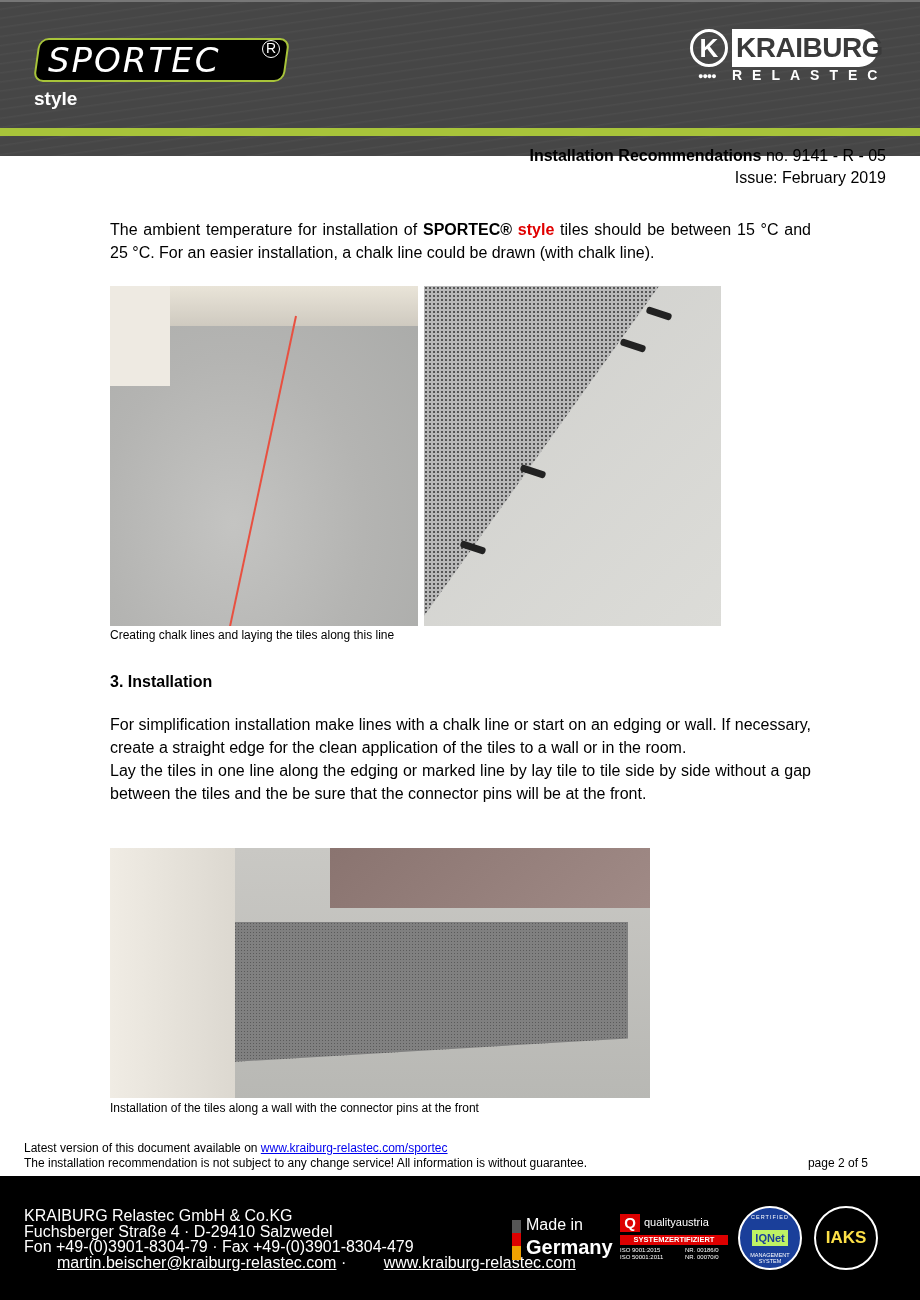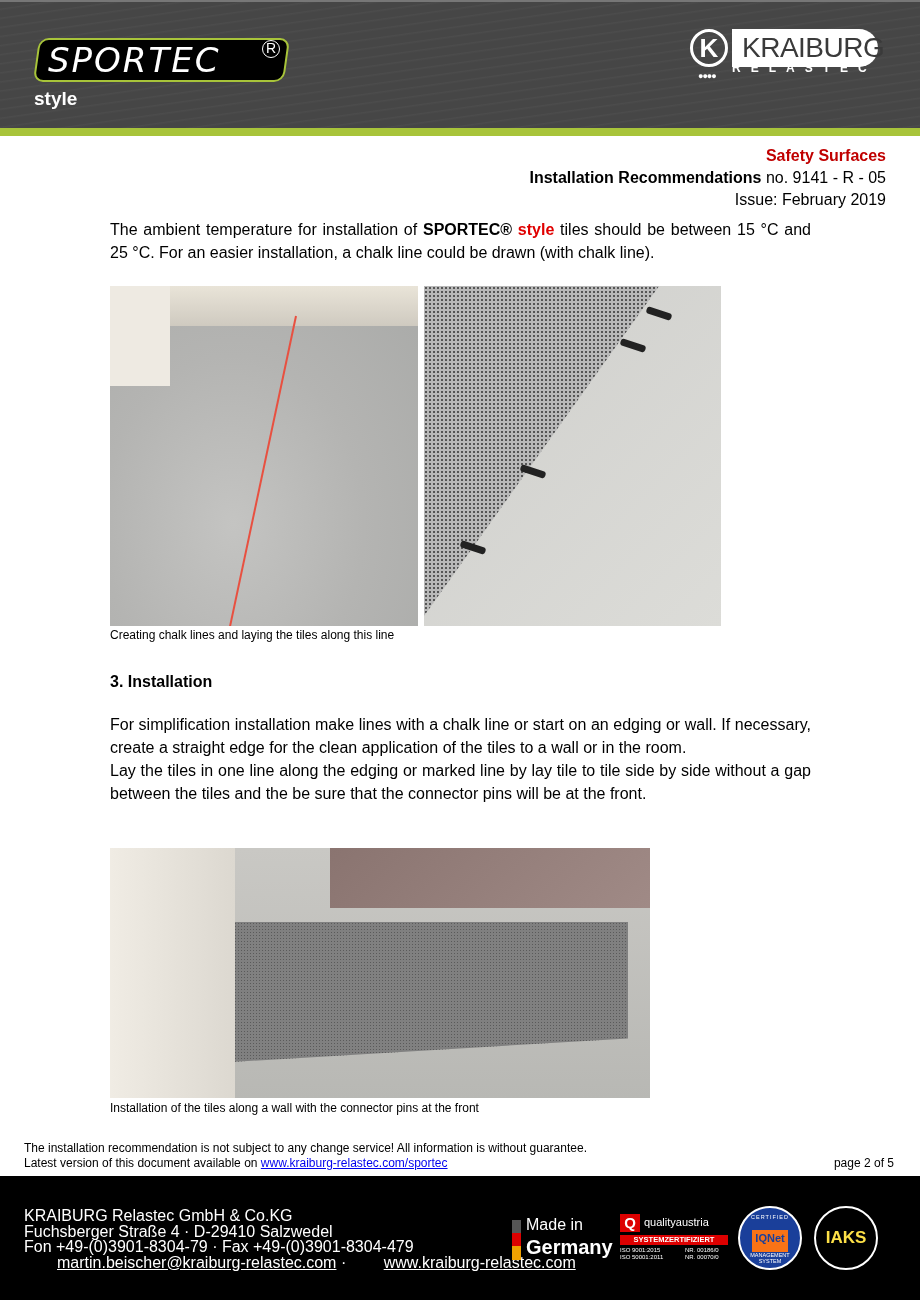--- a/index.html
+++ b/index.html
@@ -1,29 +1,29 @@
 <!DOCTYPE html>
 <html><head>
 <meta charset="utf-8">
 <style>
   * { margin:0; padding:0; box-sizing:border-box; }
   body { width:920px; height:1300px; background:#fff; font-family:"Liberation Sans", sans-serif; color:#000; position:relative; overflow:hidden; }
-  .header { position:absolute; left:0; top:0; width:920px; height:128px;
+  .header { position:absolute; left:0; top:0; width:920px; height:156px;
     background: repeating-linear-gradient(172deg, #464646 0px, #464646 6px, #4c4c4c 7px, #464646 9px);
     border-top:2px solid #777; }
   .header-bar { position:absolute; left:0; top:128px; width:920px; height:8px; background:#a8c43a; }
   .sportec-logo { position:absolute; left:36px; top:36px; width:251px; height:44px; background:#000; border:2px solid #a8c43a; border-radius:10px; transform:skewX(-8deg); }
   .sportec-text { position:absolute; left:48px; top:38px; font-family:"DejaVu Sans", sans-serif; font-style:italic; font-size:34px; color:#fff; letter-spacing:2px; font-weight:normal; }
   .sportec-reg { position:absolute; left:262px; top:38px; font-size:14px; color:#fff; border:1.5px solid #fff; border-radius:50%; width:18px; height:18px; text-align:center; line-height:15px; }
   .style-label { position:absolute; left:34px; top:86px; font-size:19px; font-weight:bold; color:#fff; }
   .kr-logo { position:absolute; left:690px; top:27px; }
   .kr-k { position:absolute; left:0; top:0; width:38px; height:38px; border:3px solid #fff; border-radius:50%; color:#fff; font-weight:bold; font-size:26px; text-align:center; line-height:32px; }
-  .kr-pill { position:absolute; left:42px; top:0; width:146px; height:38px; background:#fff; border-radius:0 19px 19px 0; color:#3a3a3a; font-weight:normal; font-size:28px; line-height:38px; padding-left:10px; letter-spacing:-0.5px; }
+  .kr-pill { position:absolute; left:42px; top:0; width:146px; height:38px; background:#fff; border-radius:0 19px 19px 0; color:#3a3a3a; font-weight:bold; font-size:28px; line-height:38px; padding-left:4px; letter-spacing:-0.5px; }
   .kr-dots { position:absolute; left:8px; top:42px; color:#fff; font-size:9px; letter-spacing:-1px; }
-  .kr-sub { position:absolute; left:42px; top:32px; color:#fff; font-size:12px; letter-spacing:10px; font-weight:bold; }
+  .kr-sub { position:absolute; left:42px; top:38px; color:#fff; font-size:14px; letter-spacing:10px; font-weight:bold; }
   .doc-meta { position:absolute; right:34px; top:145px; text-align:right; font-size:16px; line-height:22px; }
   .meta-category { color:#c00000; font-weight:bold; }
   .bold { font-weight:bold; }
   .content { position:absolute; left:110px; width:701px; font-size:16px; line-height:23px; }
   .p1 { top:218px; text-align:justify; }
   .red { color:#e00000; font-weight:bold; }
   .photo { position:absolute; overflow:hidden; }
   .photo1 { left:110px; top:286px; width:308px; height:340px; background: radial-gradient(ellipse at 40% 70%, #c4c4c2 0%, #b4b4b2 50%, #a9aaa8 100%); }
   .photo1 .wall { position:absolute; left:0; top:0; width:308px; height:40px; background:linear-gradient(#e9e4d8,#cfcac0); }
   .photo1 .sheet { position:absolute; left:0; top:0; width:60px; height:100px; background:#eeeae2; }
@@ -35,57 +35,56 @@
   .photo3 .wall { position:absolute; left:220px; top:0; width:320px; height:60px; background:linear-gradient(135deg,#8a7470,#a08a86); }
   .photo3 .plastic { position:absolute; left:0; top:0; width:125px; height:250px; background:linear-gradient(90deg,#f0ece4,#dcd8d0); }
   .photo3 .tiles { position:absolute; left:88px; top:74px; width:430px; height:142px; background:radial-gradient(circle,#5a5a5a 0.6px,transparent 0.8px) 0 0/3px 3px, #808080; clip-path:polygon(8% 0,100% 0,100% 82%,0 100%); }
   .caption { position:absolute; left:110px; font-size:12px; }
   .cap1 { top:628px; }
   .h3 { position:absolute; left:110px; top:673px; font-size:16px; font-weight:bold; }
   .p2 { top:713px; text-align:justify; }
   .cap2 { top:1101px; }
   .footnote { position:absolute; left:24px; top:1141px; font-size:12px; line-height:15px; font-family:"Liberation Sans", sans-serif; }
   .footnote a { color:#0000ee; text-decoration:underline; }
-  .page-no { position:absolute; right:26px; top:1156px; font-size:12px; }
+  .page-no { position:absolute; right:52px; top:1156px; font-size:12px; }
   .footer { position:absolute; left:0; top:1176px; width:920px; height:124px; background:#000; color:#fff; }
   .addr { position:absolute; left:24px; top:32px; font-size:16px; line-height:15.5px; }
   .addr u { text-decoration:underline;padding-left:33px; }
   .madein { position:absolute; left:512px; top:44px; }
   .flag { position:absolute; left:0; top:0; width:9px; height:40px; background:linear-gradient(#555 0 33%, #d00 33% 66%, #f0a000 66%); }
   .madein-t1 { position:absolute; left:14px; top:-4px; font-size:16px; white-space:nowrap; }
   .madein-t2 { position:absolute; left:14px; top:16px; font-size:20px; font-weight:bold; white-space:nowrap; }
   .qa { position:absolute; left:620px; top:38px; width:108px; }
   .qa-q { position:absolute; left:0; top:0; width:20px; height:18px; background:#d00; color:#fff; font-weight:bold; font-size:15px; text-align:center; line-height:18px; }
   .qa-name { position:absolute; left:24px; top:2px; font-size:11px; white-space:nowrap; }
   .qa-sys { position:absolute; left:0; top:21px; width:108px; height:10px; background:#d00; color:#fff; font-size:7.5px; font-weight:bold; text-align:center; line-height:10px; }
   .qa-iso { position:absolute; left:0; top:33px; font-size:6px; line-height:7px; width:108px; }
   .qa-iso span { display:inline-block; width:65px; }
   .iqnet { position:absolute; left:738px; top:30px; width:64px; height:64px; border-radius:50%; background:#1a3f9a; border:2px solid #fff; color:#fff; font-size:5.5px; text-align:center; }
-  .iqnet-inner { position:absolute; left:12px; top:22px; width:36px; height:22px; background:#f97316; color:#1a3f9a; font-weight:bold; font-size:11px; line-height:16px; }
+  .iqnet-inner { position:absolute; left:12px; top:22px; width:36px; height:16px; background:#bef264; color:#1a3f9a; font-weight:bold; font-size:11px; line-height:16px; }
   .iaks { position:absolute; left:814px; top:30px; width:64px; height:64px; border-radius:50%; border:2px solid #fff; color:#fde047; font-weight:bold; font-size:17px; text-align:center; line-height:60px; }
 </style>
 </head>
 <body>
 
 <div class="header">
   <div class="sportec-logo"></div>
   <div class="sportec-text">SPORTEC</div>
   <div class="sportec-reg">R</div>
   <div class="style-label">style</div>
   <div class="kr-logo">
     <div class="kr-k">K</div>
     <div class="kr-pill">KRAIBURG</div>
     <div class="kr-dots">●●●●</div>
     <div class="kr-sub">RELASTEC</div>
   </div>
 </div>
 <div class="header-bar"></div>
 
 <div class="doc-meta">
-  <div class="meta-category">Safety Surfaces</div>
   <div><span class="bold">Installation Recommendations</span><span> no. 9141 - R - 05</span></div>
   <div>Issue: February 2019</div>
 </div>
 
 <div class="content p1"><span>The ambient temperature for installation of </span><span class="bold">SPORTEC®</span><span class="red"> style</span><span> tiles should be between 15 °C and 25 °C. For an easier installation, a chalk line could be drawn (with chalk line).</span></div>
 
 <div class="photo photo1">
   <div class="wall"></div>
     <div class="sheet"></div>
     <div class="chalk"></div>
@@ -107,22 +106,22 @@
 </div>
 
 <div class="photo photo3">
   <div class="wall"></div>
     <div class="tiles"></div>
     <div class="plastic"></div>
 </div>
 <div class="caption cap2">Installation of the tiles along a wall with the connector pins at the front</div>
 
 <div class="footnote">
+  <div><span>Latest version of this document available on </span><a>www.kraiburg-relastec.com/sportec</a></div>
   <div>The installation recommendation is not subject to any change service! All information is without guarantee.</div>
-  <div><span>Latest version of this document available on </span><a>www.kraiburg-relastec.com/sportec</a></div>
 </div>
 <div class="page-no">page 2 of 5</div>
 
 <div class="footer">
   <div class="addr">
     <div>KRAIBURG Relastec GmbH &amp; Co.KG</div>
     <div>Fuchsberger Straße 4 · D-29410 Salzwedel</div>
     <div>Fon +49-(0)3901-8304-79 · Fax +49-(0)3901-8304-479</div>
     <div><u>martin.beischer@kraiburg-relastec.com</u><span> · </span><u>www.kraiburg-relastec.com</u></div>
   </div>

